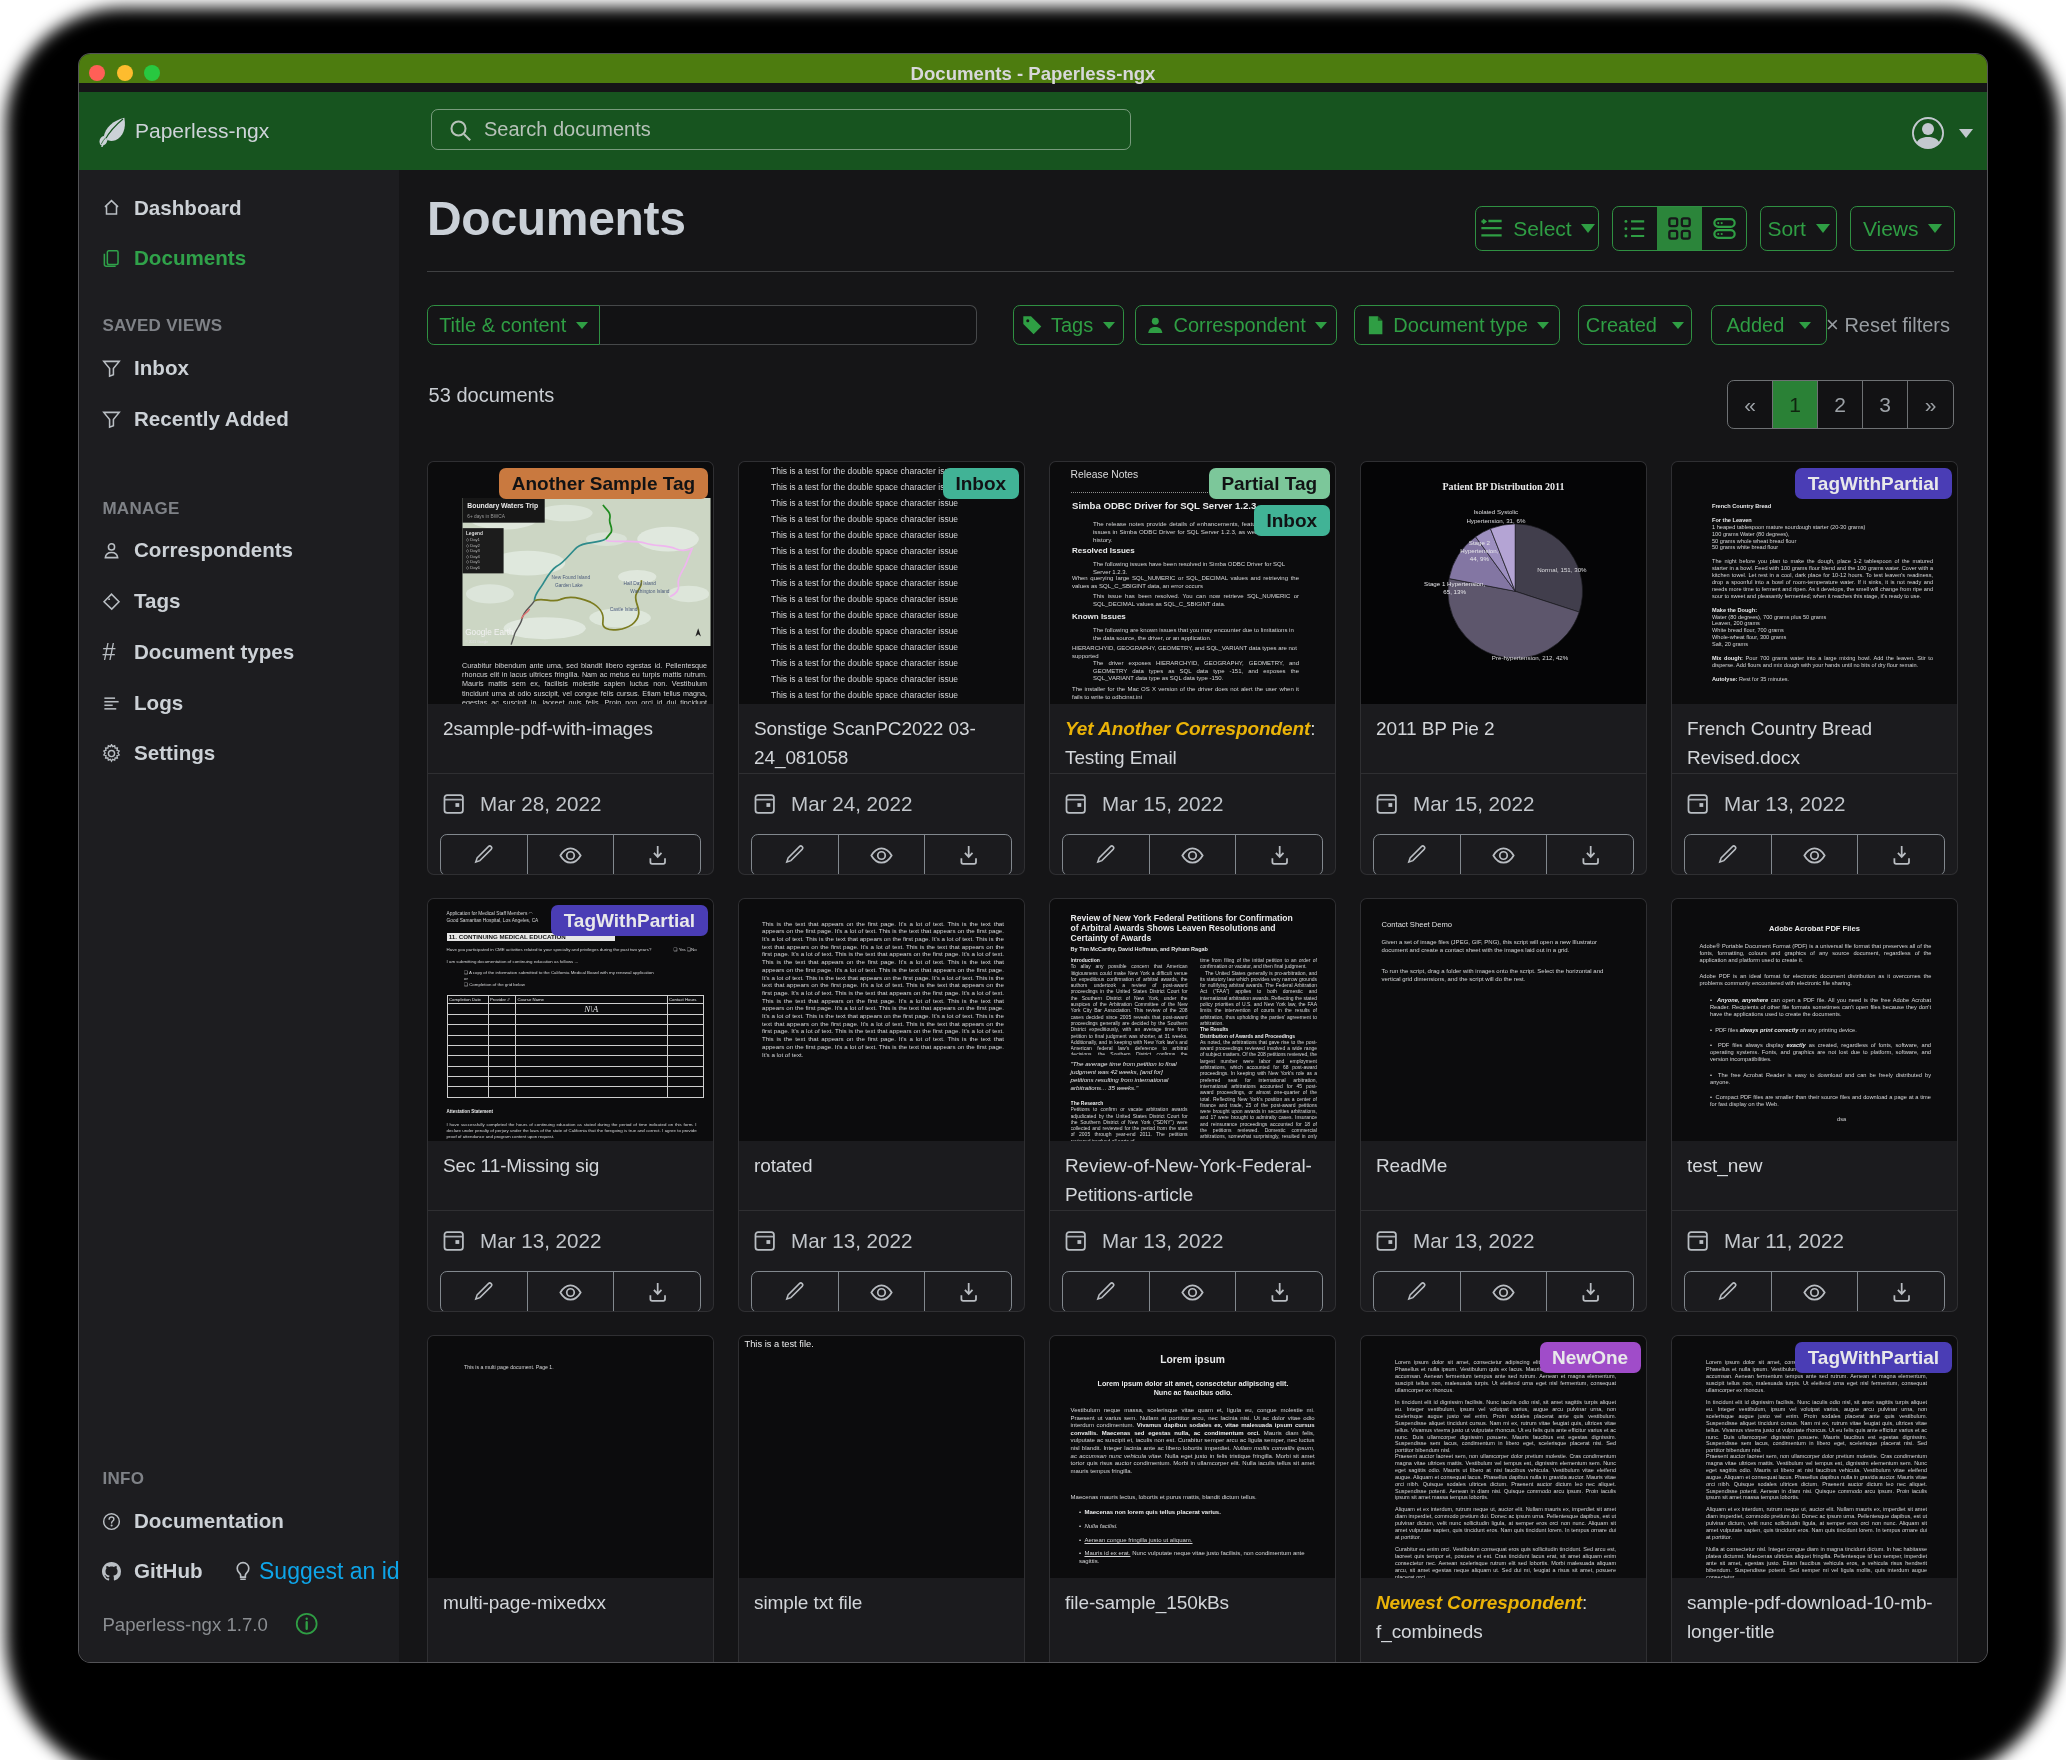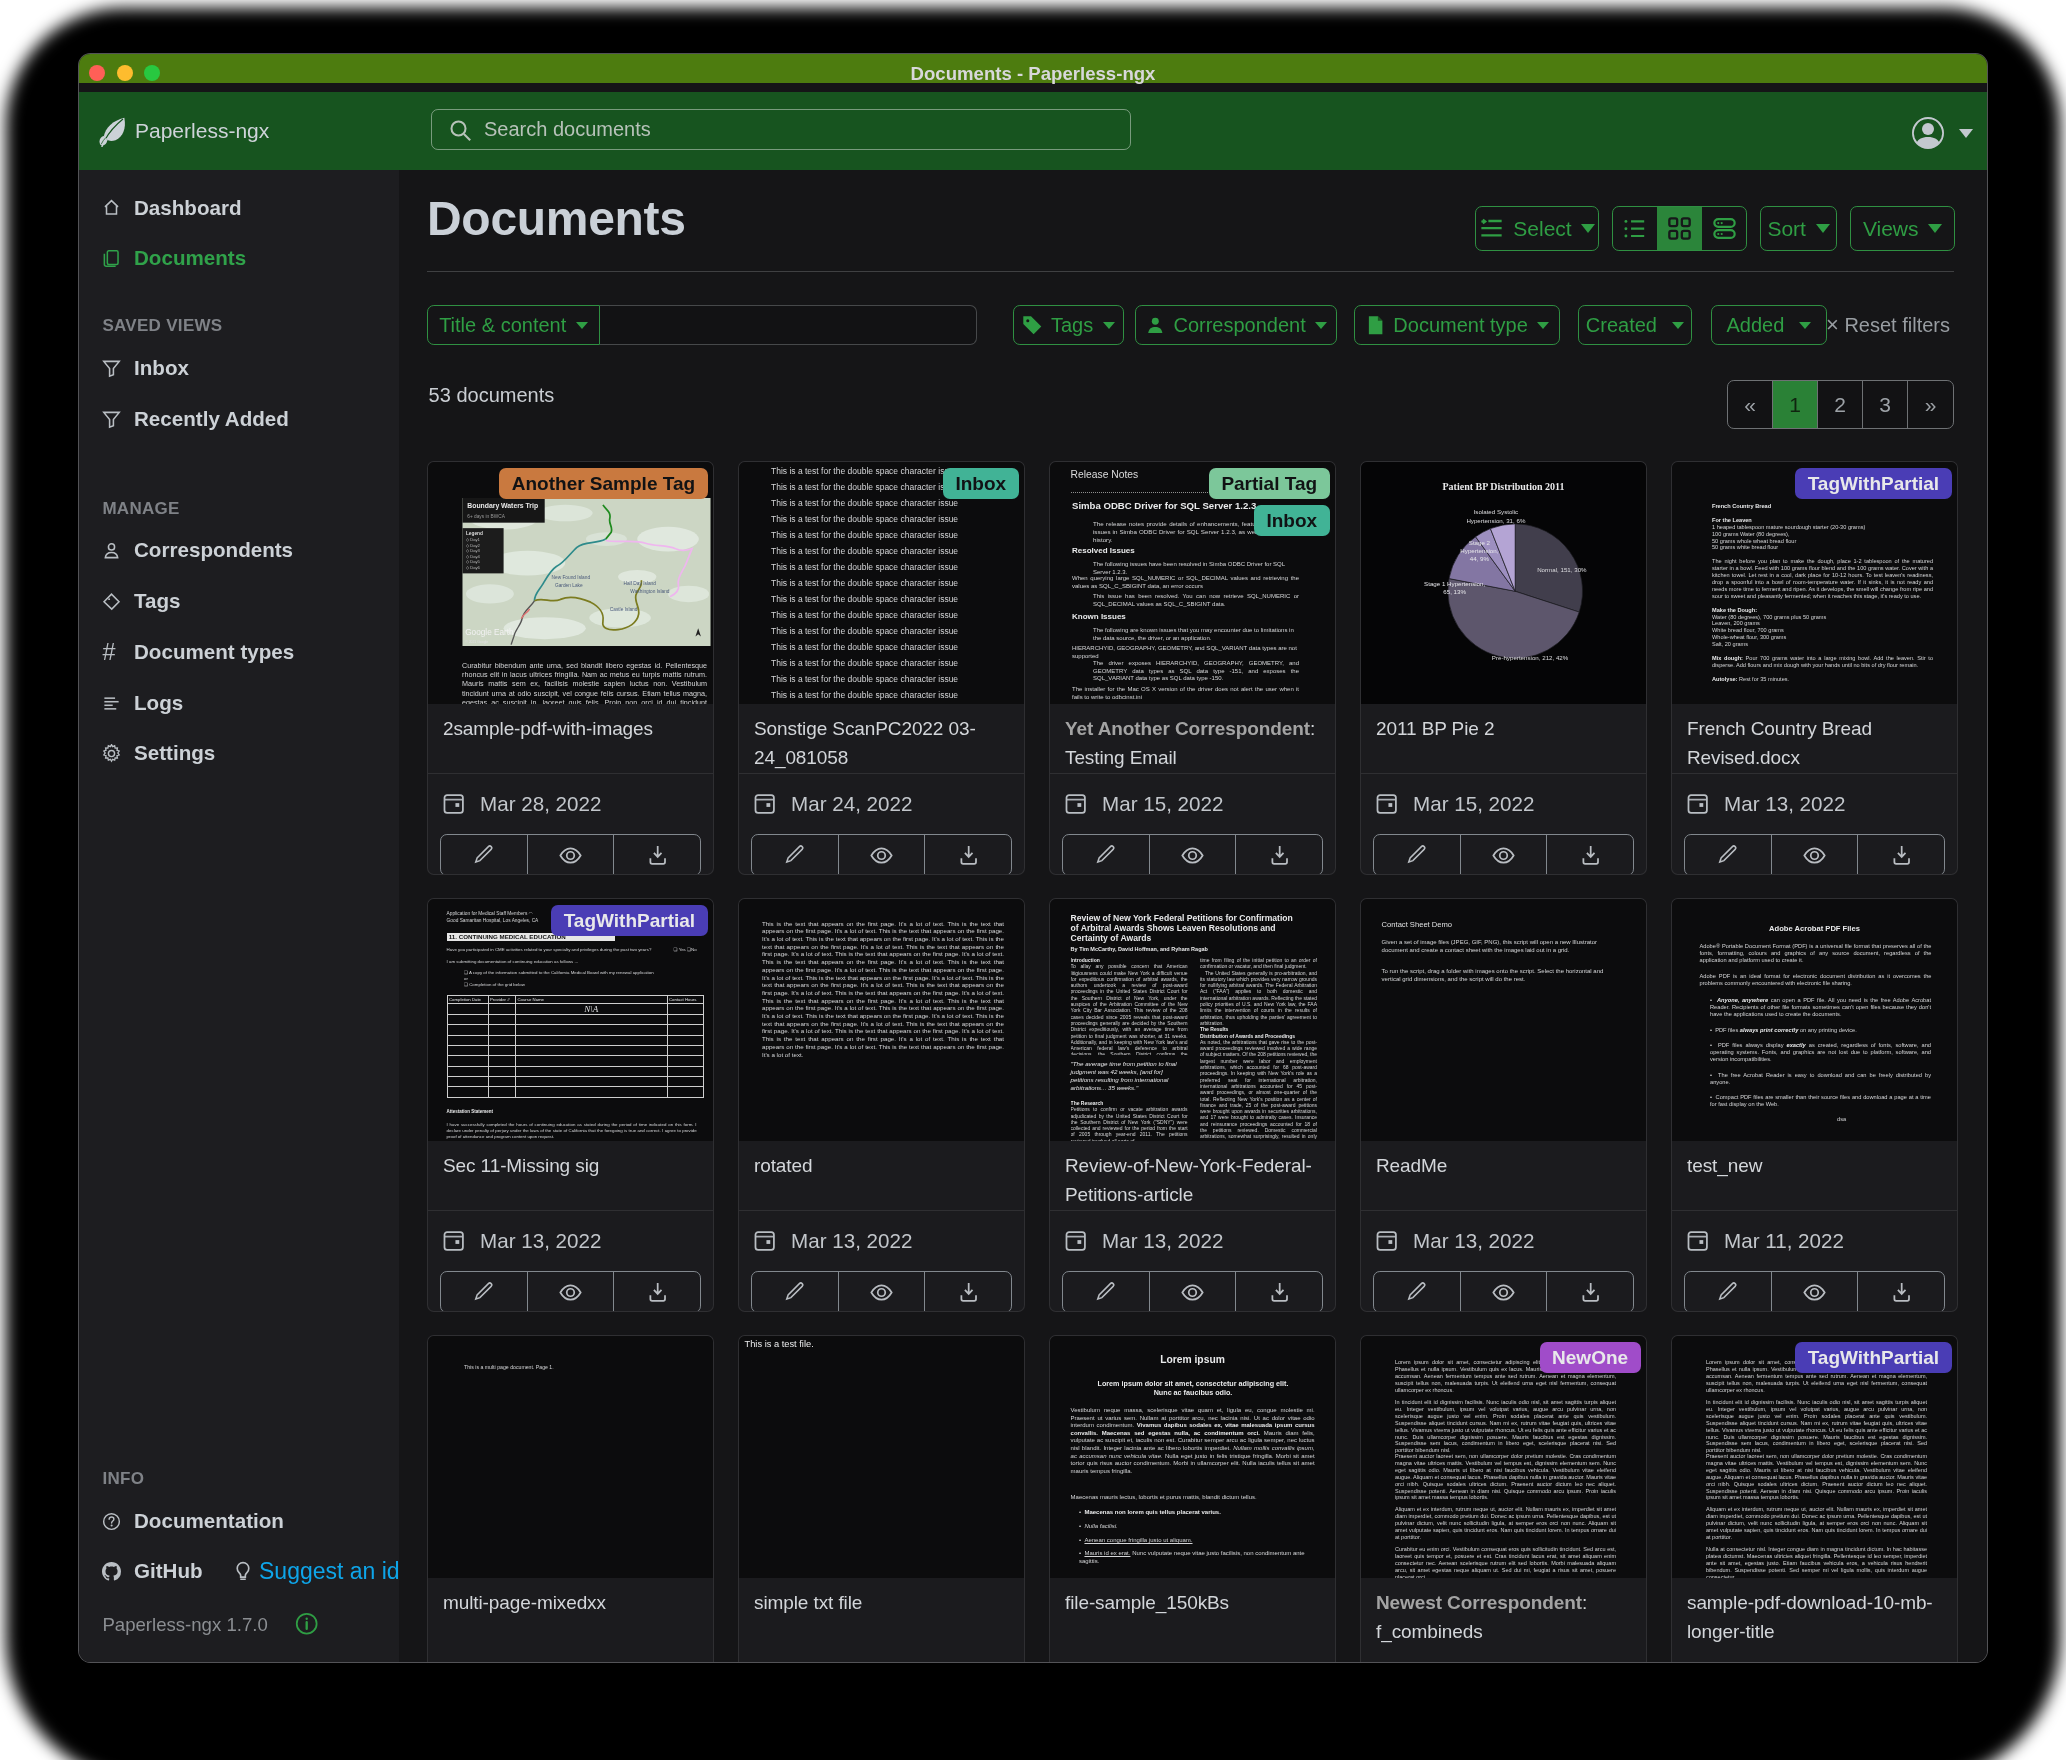--- a/index.html
+++ b/index.html
@@ -49,21 +49,21 @@
 
 .pager { position:absolute; right:33px; top:210px; height:49px; display:flex; border:1.4px solid #6e7174; border-radius:6.9px; overflow:hidden; background:#121214; }
 .pager .pcell { width:45px; height:100%; display:flex; align-items:center; justify-content:center; font-size:21px; color:#9da2a7; border-right:1.4px solid #6e7174; }
 .pager .pcell:last-child { border-right:none; }
 .pager .pcell.active { background:#2a8136; color:#10240f; }
 
 .grid { position:absolute; left:28px; top:291px; width:1529px; display:grid; grid-template-columns:repeat(5,287px); column-gap:24px; row-gap:23px; }
 .card { width:287px; height:414px; background:#1b1b1e; border:0.7px solid rgba(255,255,255,0.09); border-radius:6.9px; overflow:hidden; position:relative; }
 .thumb { position:relative; width:100%; height:242px; background:#0c0c0d; overflow:hidden; color:#d6d7d8; }
 .cbody { position:relative; height:71px; padding:10.3px 15px 0; font-size:19px; line-height:29px; color:#d3d6da; overflow:hidden; letter-spacing:-0.1px; }
-.cbody .corr { color:#a3a3a3; font-weight:bold; }
+.cbody .corr { color:#eab308; font-weight:bold;font-style:italic; }
 .cfoot { position:absolute; left:0; right:0; bottom:0; height:101px; border-top:0.7px solid rgba(255,255,255,0.09); }
 .daterow { position:absolute; left:13.7px; top:15px; height:30px; color:#c2c6cb; font-size:20.6px; line-height:30px; }
 .daterow svg { vertical-align:-4.8px; margin-right:15px; }
 .btngroup { position:absolute; left:11.7px; right:11.7px; top:60px; height:42px; display:flex; border:1.4px solid #82888e; border-radius:6.9px; }
 .btngroup .ab { flex:1; display:flex; align-items:center; justify-content:center; border-right:1.4px solid #82888e; color:#b9bdc2; }
 .btngroup .ab:last-child { border-right:none; }
 .tagstack { position:absolute; top:5.5px; right:5.5px; display:flex; flex-direction:column; align-items:flex-end; gap:6.9px; z-index:5; }
 .tag { font-size:19px; font-weight:bold; padding:0 12.4px; height:31px; line-height:31px; border-radius:6.9px; color:#111214; white-space:nowrap; }
 
 .tt { position:absolute; color:#d5d6d8; }

